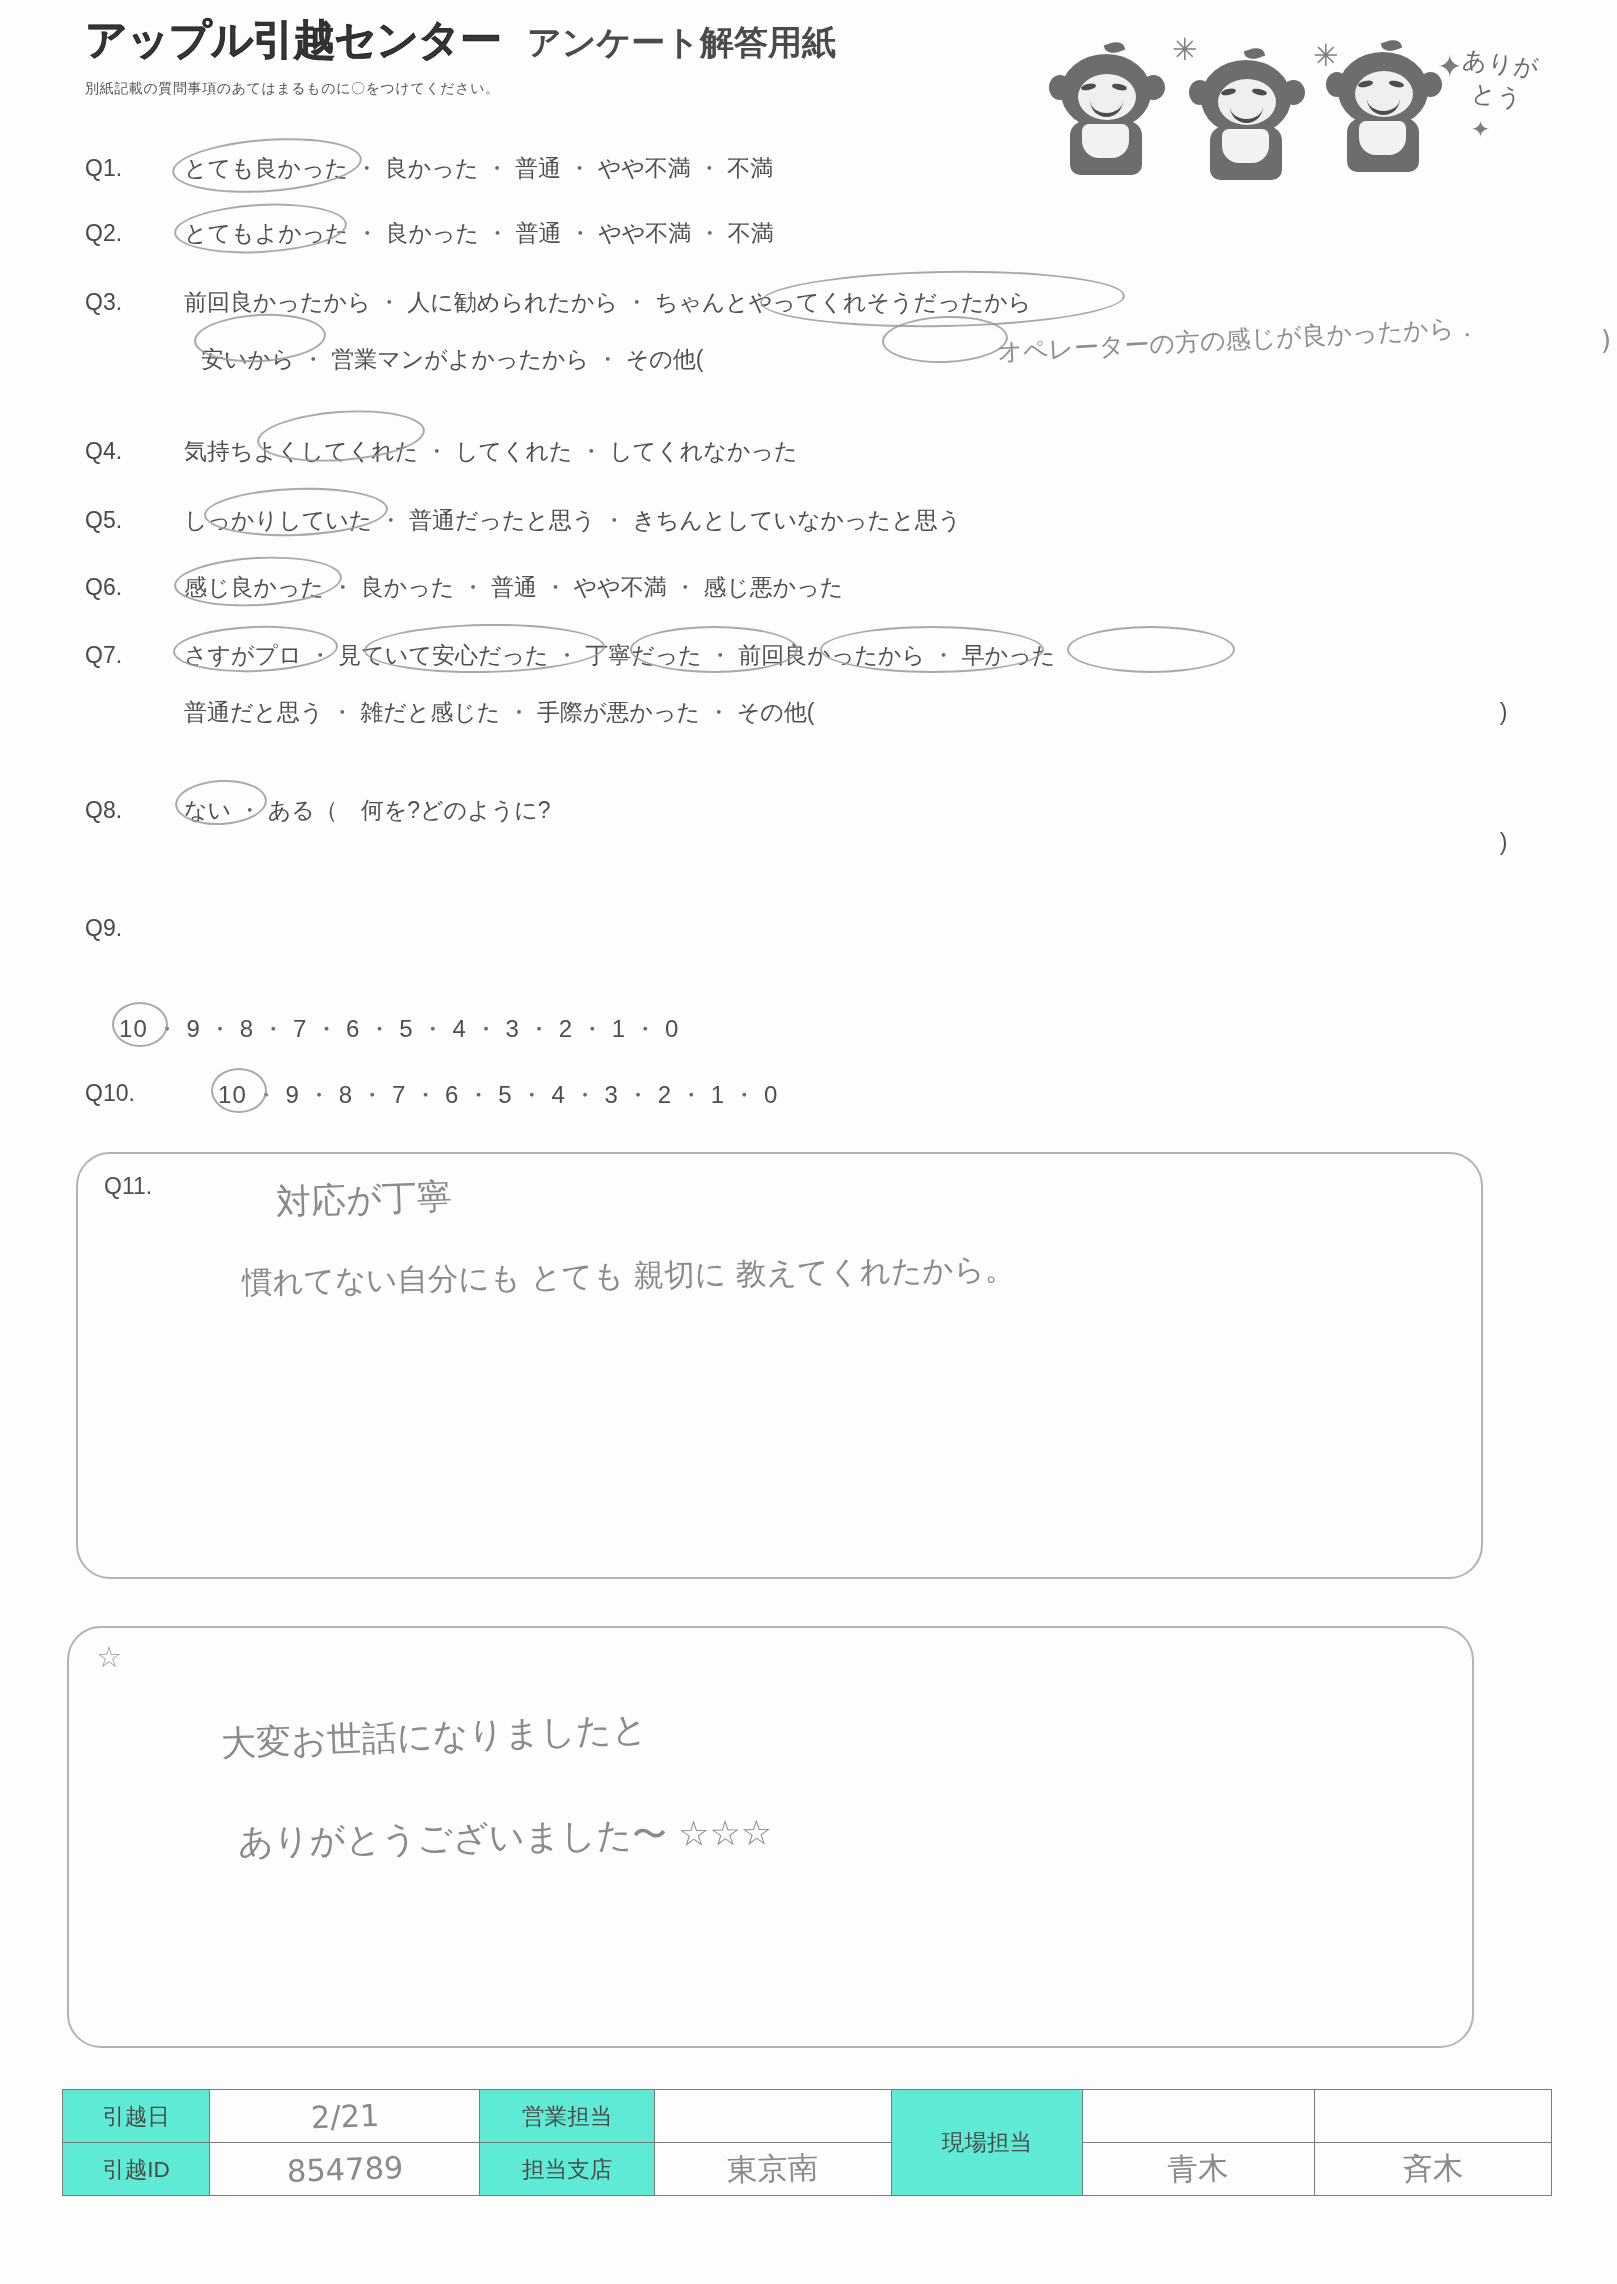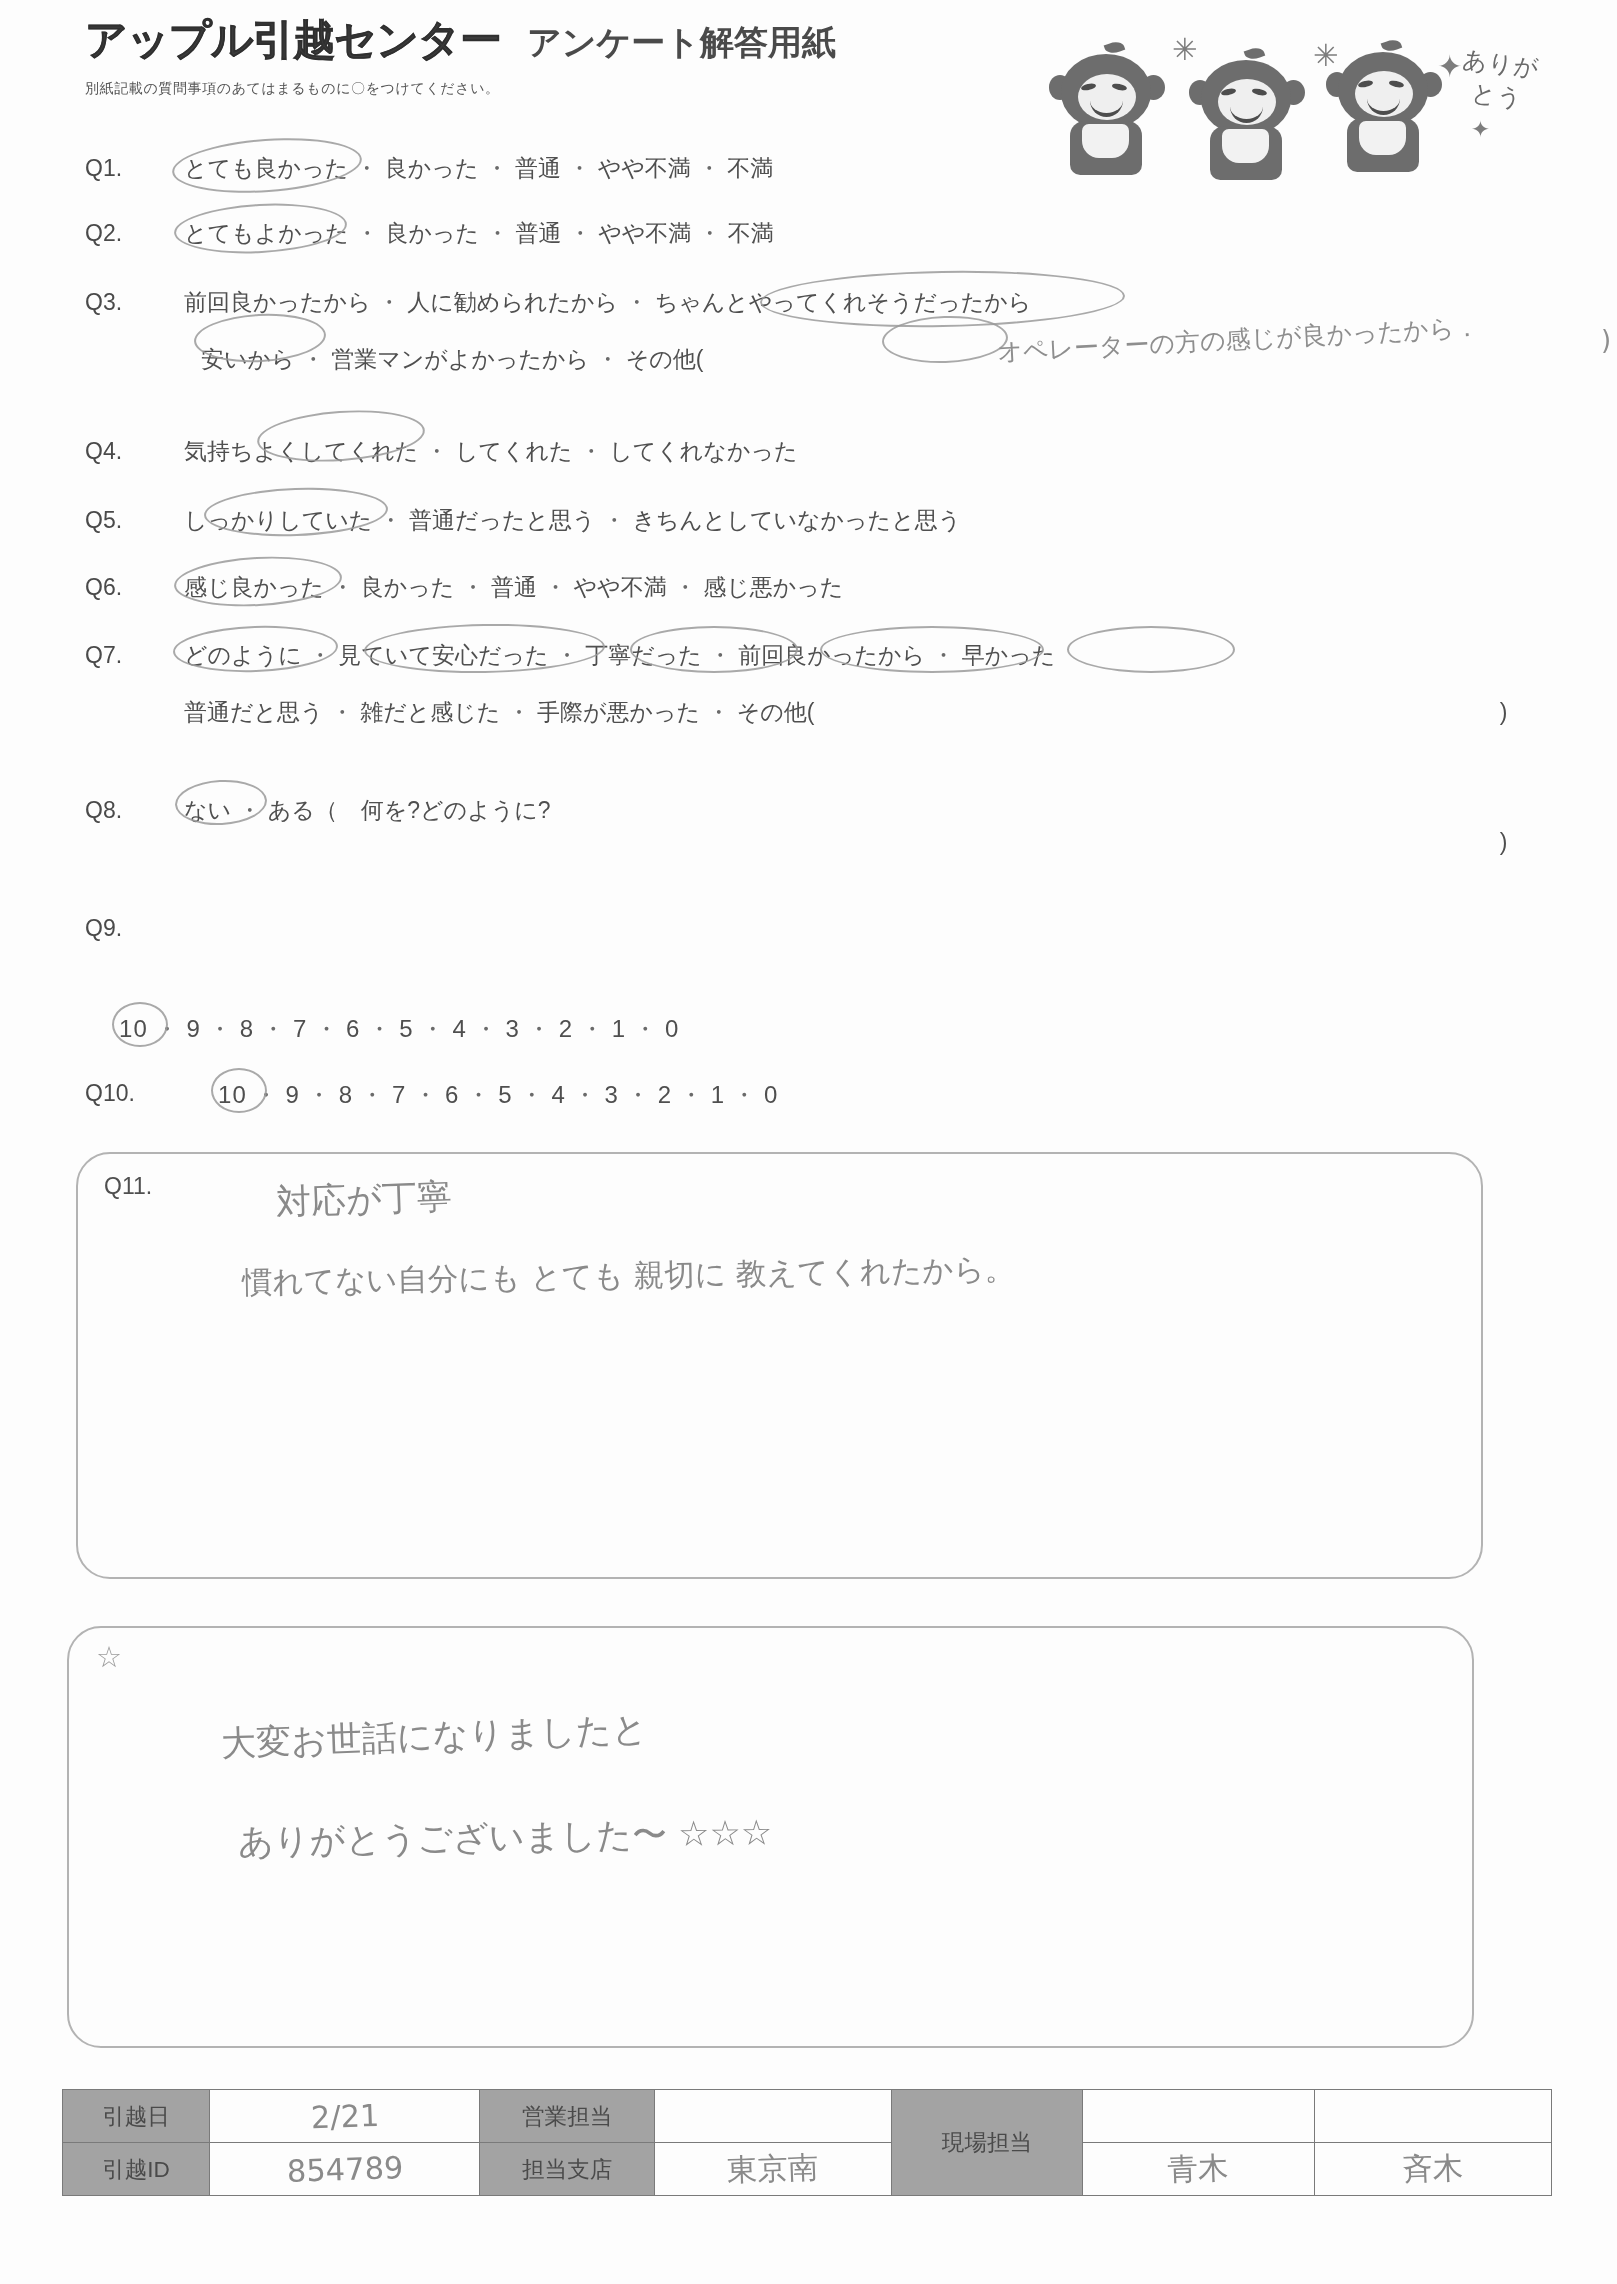--- a/index.html
+++ b/index.html
@@ -238,21 +238,21 @@
     font-size: 22.6px;
     color: #4a4a4a;
   }
   .ftable td {
     border: 1.7px solid #7a7a7a;
     height: 52px;
     padding: 0 5.6px;
     text-align: center;
     vertical-align: middle;
   }
-  .lbl { background: #a3a3a3; white-space: nowrap; }
+  .lbl { background: #5eead4; white-space: nowrap; }
   .hwcell {
     font-family: "DejaVu Sans", sans-serif;
     color: #8a8a8a;
     font-size: 30.5px;
     transform: rotate(-2deg);
   }
 </style>
 </head>
 <body>
 
@@ -376,21 +376,21 @@
           <span>感じ良かった</span><span class="sep">・</span><span>良かった</span><span class="sep">・</span><span>普通</span><span class="sep">・</span><span>やや不満</span><span class="sep">・</span><span>感じ悪かった</span>
         </div>
         <div class="ellipse" style="left:-10.2px; top:-13.5px; width:164px; height:45px; transform:rotate(-3deg);"></div>
       </div>
     </div>
 
     <div class="qrow" style="margin-top:32px;">
       <div class="qlabel">Q7.</div>
       <div class="qbody">
         <div class="qline">
-          <span>どのように</span><span class="sep">・</span><span>見ていて安心だった</span><span class="sep">・</span><span>丁寧だった</span><span class="sep">・</span><span>前回良かったから</span><span class="sep">・</span><span>早かった</span>
+          <span>さすがプロ</span><span class="sep">・</span><span>見ていて安心だった</span><span class="sep">・</span><span>丁寧だった</span><span class="sep">・</span><span>前回良かったから</span><span class="sep">・</span><span>早かった</span>
         </div>
         <div class="qline" style="margin-top:21.5px;">
           <span>普通だと思う</span><span class="sep">・</span><span>雑だと感じた</span><span class="sep">・</span><span>手際が悪かった</span><span class="sep">・</span><span>その他(</span>
           <span class="paren-end">)</span>
         </div>
         <div class="ellipse" style="left:-11.3px; top:-12.4px; width:161px; height:42px; transform:rotate(-2deg);"></div>
         <div class="ellipse" style="left:180px; top:-13.5px; width:237px; height:45px; transform:rotate(-1deg);"></div>
         <div class="ellipse" style="left:446px; top:-12.4px; width:164px; height:43px;"></div>
         <div class="ellipse" style="left:636px; top:-12.4px; width:220px; height:43px;"></div>
         <div class="ellipse" style="left:883px; top:-12.4px; width:164px; height:43px;"></div>

